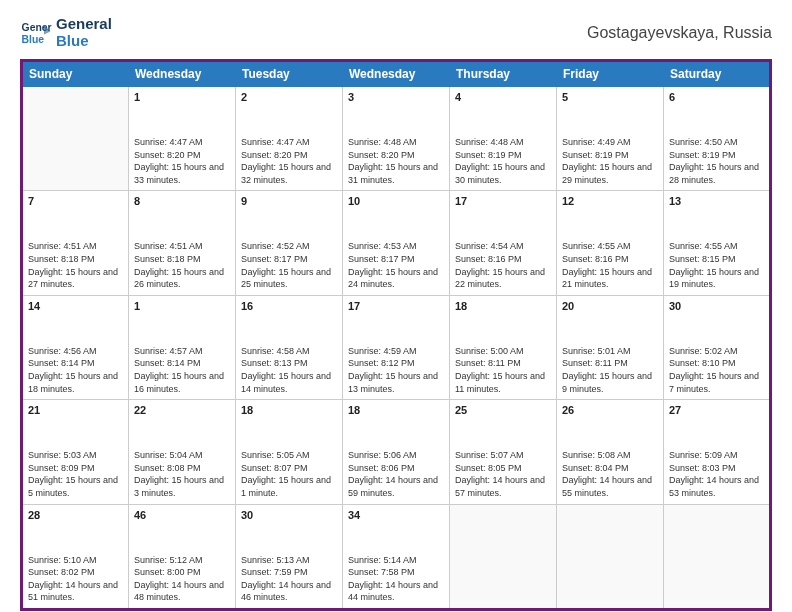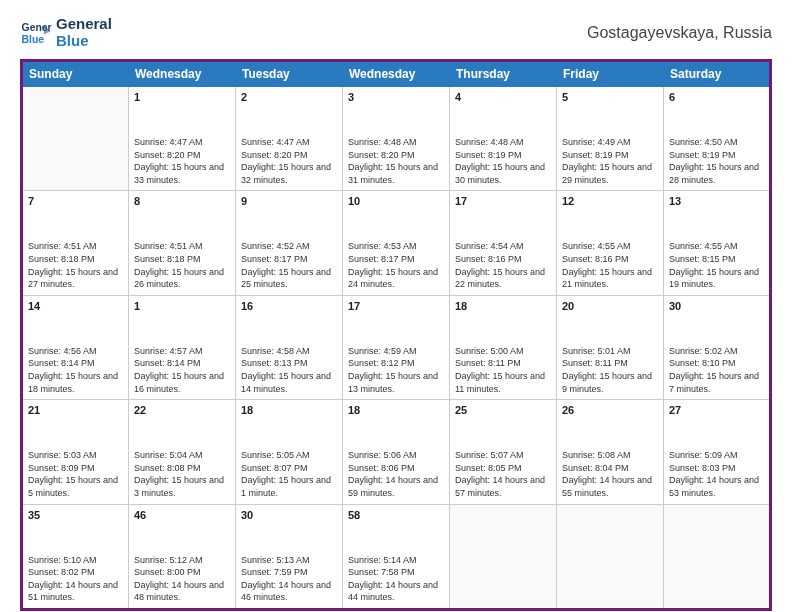--- a/index.html
+++ b/index.html
@@ -240,33 +240,33 @@
             <span class="day-number">26</span>
             <div class="day-info">Sunrise: 5:08 AM<br>Sunset: 8:04 PM<br>Daylight: 14 hours and 55 minutes.</div>
           </td>
           <td>
             <span class="day-number">27</span>
             <div class="day-info">Sunrise: 5:09 AM<br>Sunset: 8:03 PM<br>Daylight: 14 hours and 53 minutes.</div>
           </td>
         </tr>
         <tr>
           <td>
-            <span class="day-number">35</span>
+            <span class="day-number">28</span>
             <div class="day-info">Sunrise: 5:10 AM<br>Sunset: 8:02 PM<br>Daylight: 14 hours and 51 minutes.</div>
           </td>
           <td>
             <span class="day-number">46</span>
             <div class="day-info">Sunrise: 5:12 AM<br>Sunset: 8:00 PM<br>Daylight: 14 hours and 48 minutes.</div>
           </td>
           <td>
             <span class="day-number">30</span>
             <div class="day-info">Sunrise: 5:13 AM<br>Sunset: 7:59 PM<br>Daylight: 14 hours and 46 minutes.</div>
           </td>
           <td>
-            <span class="day-number">58</span>
+            <span class="day-number">34</span>
             <div class="day-info">Sunrise: 5:14 AM<br>Sunset: 7:58 PM<br>Daylight: 14 hours and 44 minutes.</div>
           </td>
           <td class="empty-cell"></td>
           <td class="empty-cell"></td>
           <td class="empty-cell"></td>
         </tr>
       </tbody>
   </table>
 </div>
 

